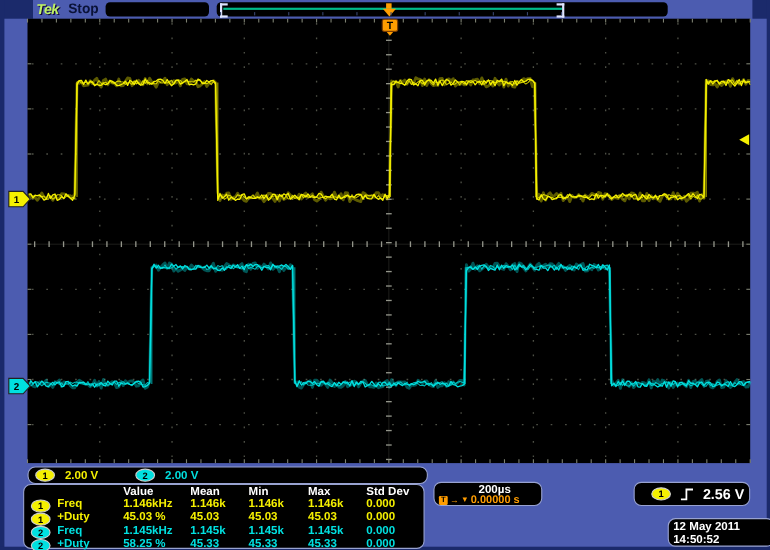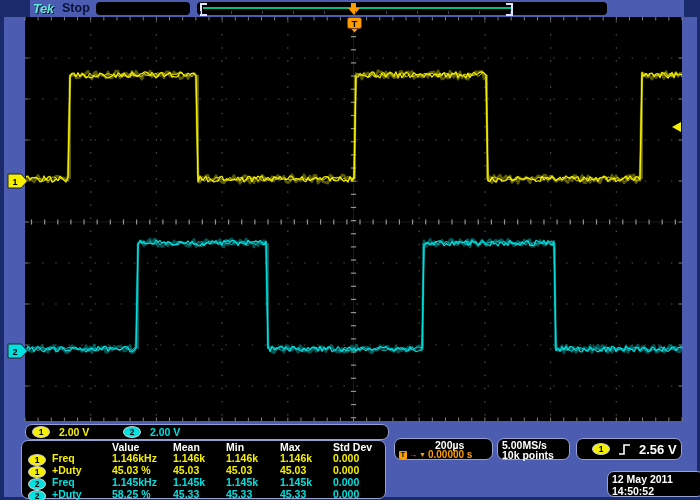--- a/index.html
+++ b/index.html
@@ -7,21 +7,21 @@
          font-family:"Liberation Sans",sans-serif;font-weight:bold;}
   .dark{position:absolute;background:#1b2a6b;}
   #edge-left{left:0;top:0;width:4px;height:500px;}
   #edge-bottom{left:0;top:497px;width:700px;height:3px;}
   #edge-right{left:697px;top:0;width:3px;height:500px;}
   #corner-tl{left:0;top:0;width:30px;height:17px;}
   #corner-tr{left:684px;top:0;width:16px;height:17px;}
 
   
   .tek-logo{position:absolute;left:33px;top:1px;z-index:3;font-size:13px;font-style:italic;
-            color:#5eead4;text-shadow:1px 1px 0 #14093c;letter-spacing:-0.5px;}
+            color:#bef264;text-shadow:1px 1px 0 #14093c;letter-spacing:-0.5px;}
   .stop-label{position:absolute;left:62px;top:1px;z-index:3;font-size:12.5px;color:#0a1238;}
   .tbox{position:absolute;background:#000;border-radius:4px;z-index:3;}
   #acq-status-box{left:96px;top:2px;width:94px;height:13px;}
   #record-bar{left:197px;top:2px;width:410px;height:13px;}
   .rv-line{position:absolute;left:6px;top:5px;width:308px;height:2px;background:#00bb8a;}
   .rv-brk{position:absolute;top:1px;width:5px;height:9px;}
   .rv-brk.l{left:3px;border-left:2px solid #dfe4ff;border-top:2px solid #dfe4ff;border-bottom:2px solid #dfe4ff;}
   .rv-brk.r{left:309px;border-right:2px solid #dfe4ff;border-top:2px solid #dfe4ff;border-bottom:2px solid #dfe4ff;}
   .rv-tick{position:absolute;bottom:1px;width:1px;height:3px;background:#38456e;}
   .rv-arrow-stem{position:absolute;left:154px;top:1px;width:5px;height:5px;background:#ff9d00;}
@@ -422,24 +422,20 @@
   <div class="box" id="tb-box">
     <div id="tb-scale">200µs</div>
     <div class="tb-line2">
       <span class="t-ref-icon">T</span>
         <span class="t-arr">→</span>
         <span class="t-tri">▼</span>
       <span>0.00000 s</span>
     </div>
   </div>
 
-  <div class="box" id="acq-box">
-    <div>5.00MS/s</div>
-    <div>10k points</div>
-  </div>
 
   <div class="box" id="trig-box">
     <div class="inner">
       <span class="badge b1">1</span>
       <svg width="13" height="13">
         <path d="M1 11 h5 v-9 h6" stroke="#ffffff" fill="none" stroke-width="1.6"></path>
       </svg>
       <span id="trig-level">2.56 V</span>
     </div>
   </div>

